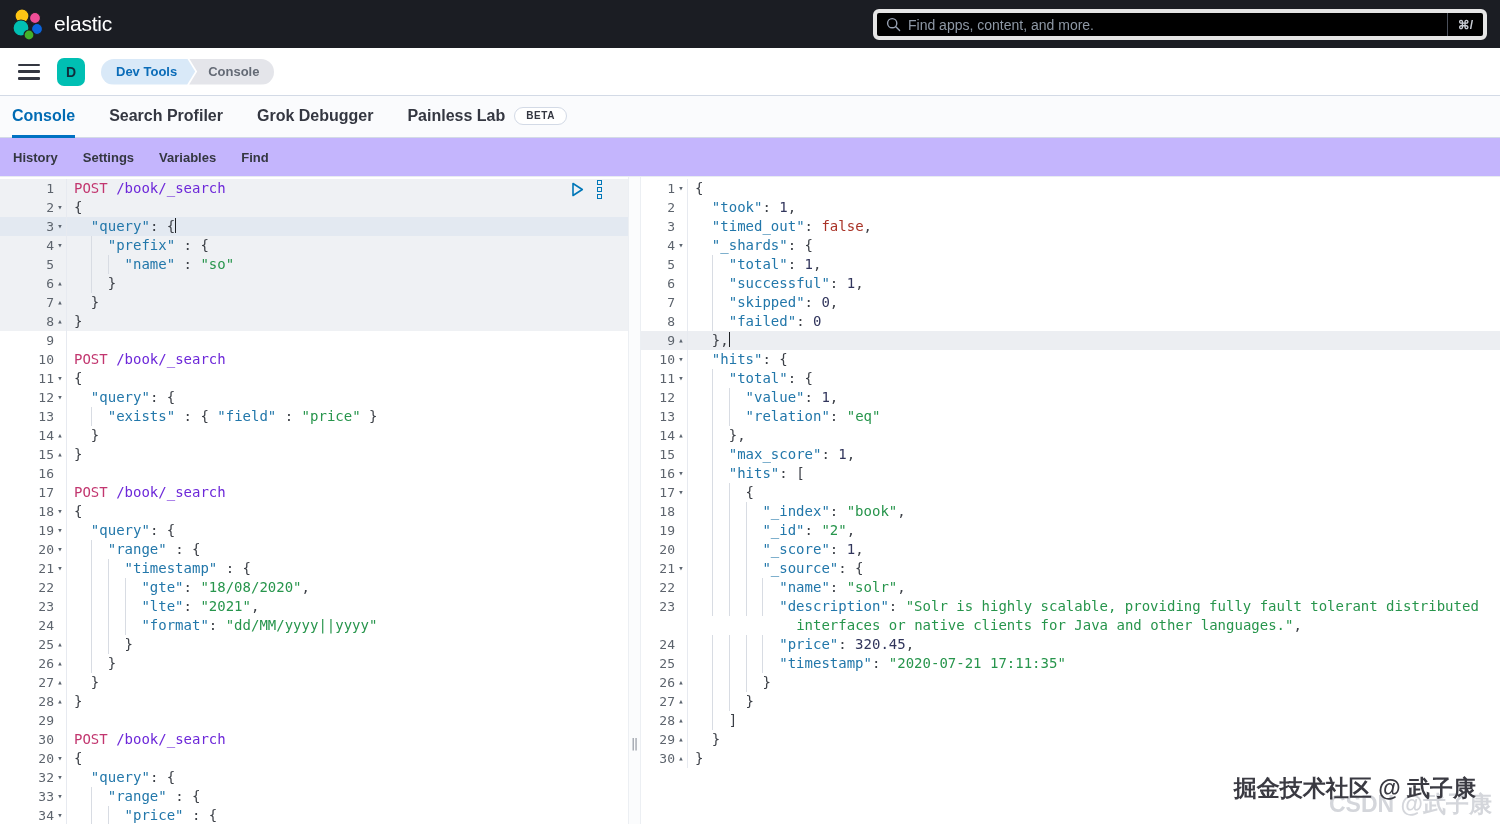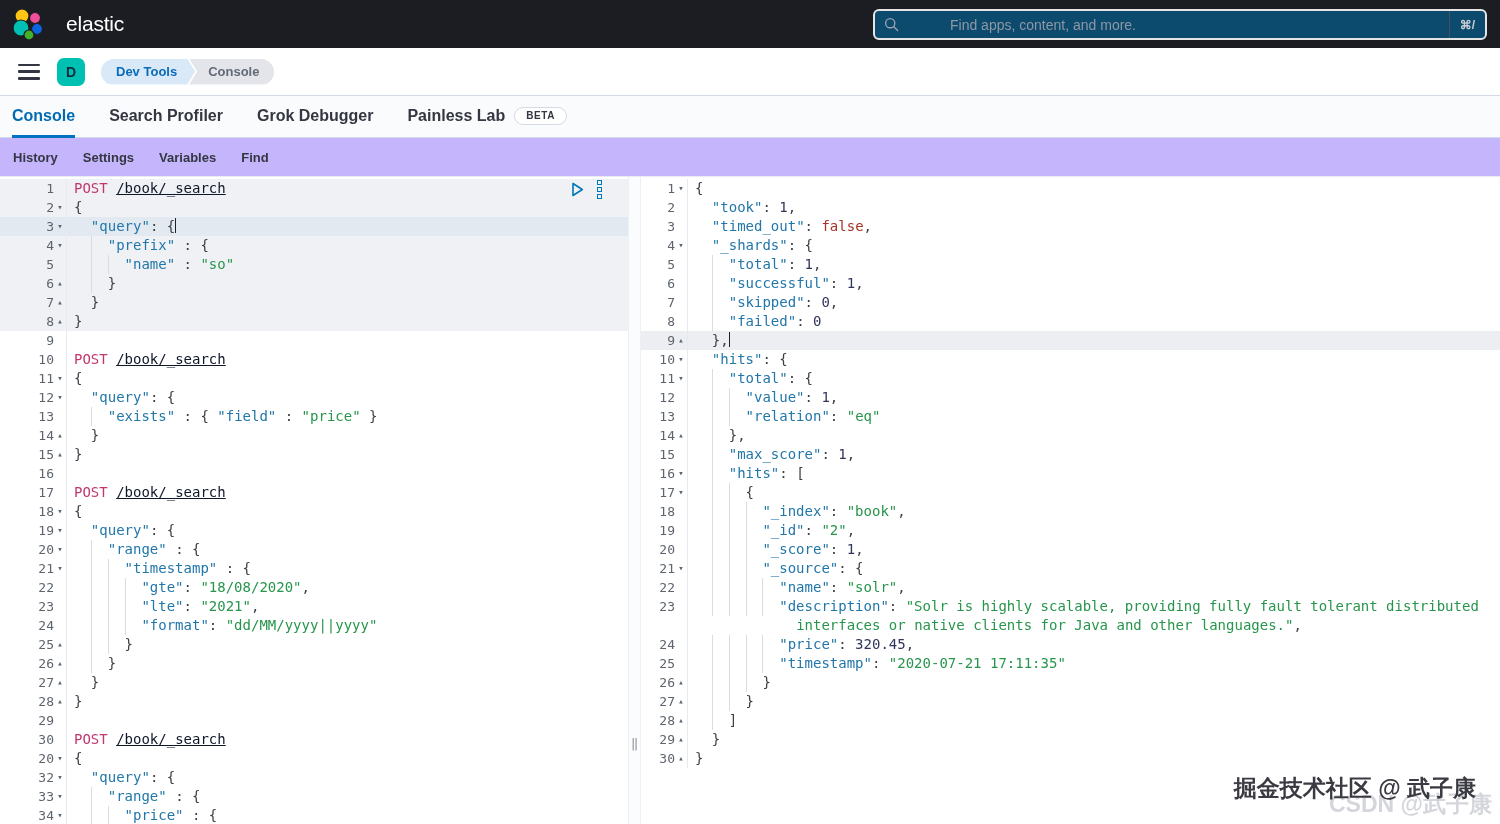--- a/index.html
+++ b/index.html
@@ -4,26 +4,26 @@
 <style>
   * { box-sizing: border-box; }
   html,body { margin:0; padding:0; }
   body {
     width:1500px; height:824px; overflow:hidden; position:relative;
     background:#fff; font-family:"Liberation Sans", sans-serif; color:#343741;
   }
 
   
   .topbar { height:48px; background:#1b1d23; display:flex; align-items:center; position:relative; }
-  .brand { display:flex; align-items:center; gap:22px; padding-left:12px; cursor:pointer; }
+  .brand { display:flex; align-items:center; gap:10px; padding-left:12px; cursor:pointer; }
   .brand-text { color:#fff; font-size:21px; font-weight:500; letter-spacing:-0.2px; }
   .searchbox {
     position:absolute; right:13px; top:9px; width:614px; height:31px;
-    background:#0c4a6e; border:2px solid #e5e5e5; border-radius:6px;
-    display:flex; align-items:center; padding-left:9px; cursor:text;gap:44px;
+    background:#000000; border:4px solid #e5e5e5; border-radius:6px;
+    display:flex; align-items:center; padding-left:9px; cursor:text;
   }
   .searchbox .ph { color:#8e98a5; font-size:14px; margin-left:7px; flex:1; }
   .kbd {
     height:100%; display:flex; align-items:center; padding:0 10px;
     border-left:1px solid #4a4f5a; color:#c9cdd4; font-size:12px; font-weight:700;
   }
 
   
   .crumbrow { height:48px; background:#fff; border-bottom:1px solid #d3dae6; display:flex; align-items:center; }
   .hamburger { width:22px; height:16px; margin-left:18px; display:flex; flex-direction:column; justify-content:space-between; cursor:pointer; }
@@ -70,21 +70,21 @@
   .panel.left  .crow.hl { background:#e3e9f1; }
   .panel.right .crow.hl { background:#eceef2; }
   .gnum { flex:0 0 auto; text-align:right; color:#5d646d; font-size:13px; line-height:19px; }
   .panel.left  .gnum { width:54px; }
   .panel.right .gnum { width:34px; }
   .gfold { flex:0 0 12px; text-align:center; font-size:9px; line-height:19px; color:#5c6570; }
   .gutline { flex:0 0 1px; background:#e7eaf0; }
   .ccode { flex:1; white-space:pre; padding-left:7px; color:#3b3f46; }
   .g { display:inline-block; width:2ch; border-left:1px solid #d8dce3; height:19px; vertical-align:top; }
   .tok-m { color:#c2366f; }
-  .tok-u { color:#0f172a;text-decoration:underline; }
+  .tok-u { color:#6d28d9; }
   .tok-k { color:#2277aa; }
   .tok-v { color:#27954c; }
   .tok-n { color:#31355c; }
   .tok-b { color:#a93226; }
   .tok-p { color:#3b3f46; }
   .cursor { display:inline-block; width:0; border-left:1.7px solid #1e2125; height:15px; vertical-align:-2px; }
 
   .actions { position:absolute; top:3px; right:26px; display:flex; align-items:center; gap:13px; z-index:3; }
   .kebab { display:flex; flex-direction:column; gap:2px; cursor:pointer; }
   .kebab i { width:5px; height:5px; border:1.4px solid #0077b8; display:block; }

